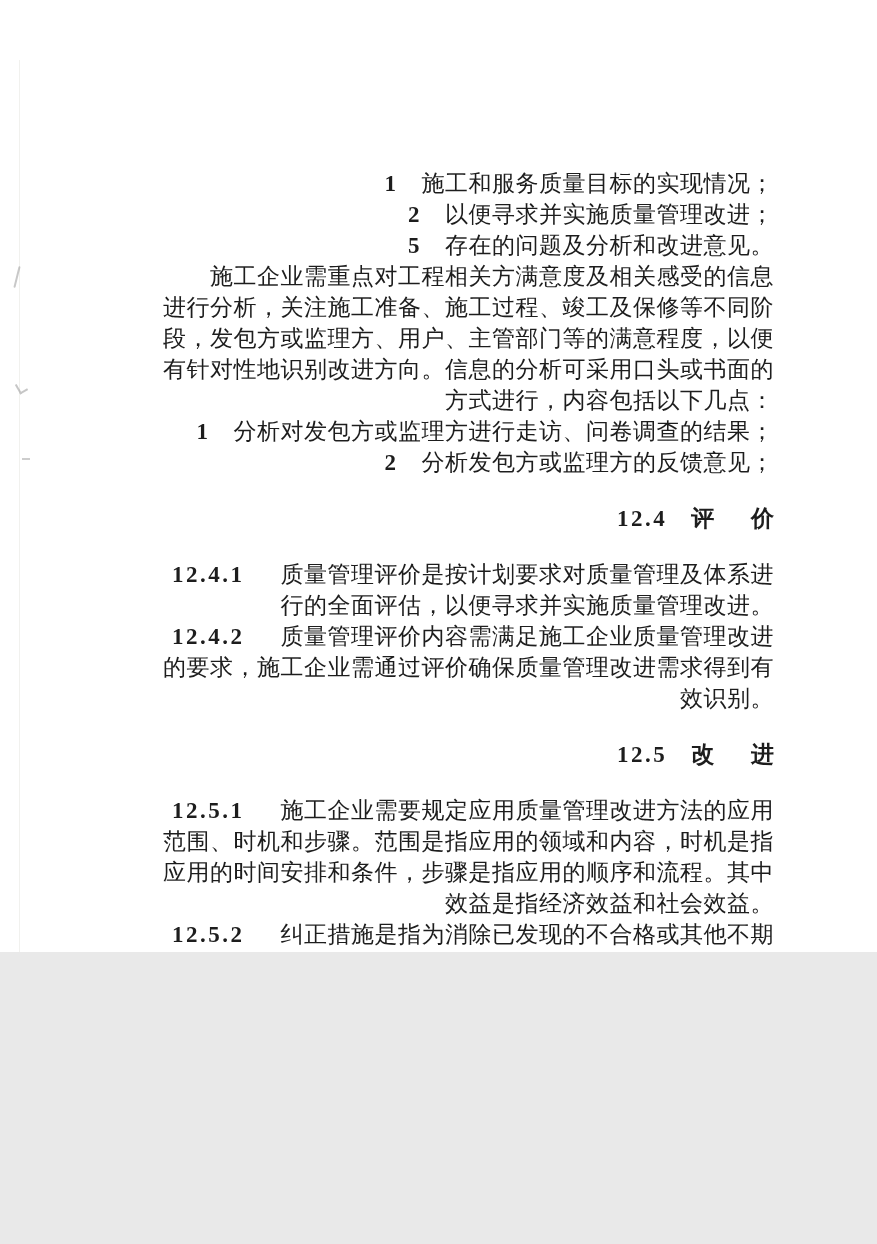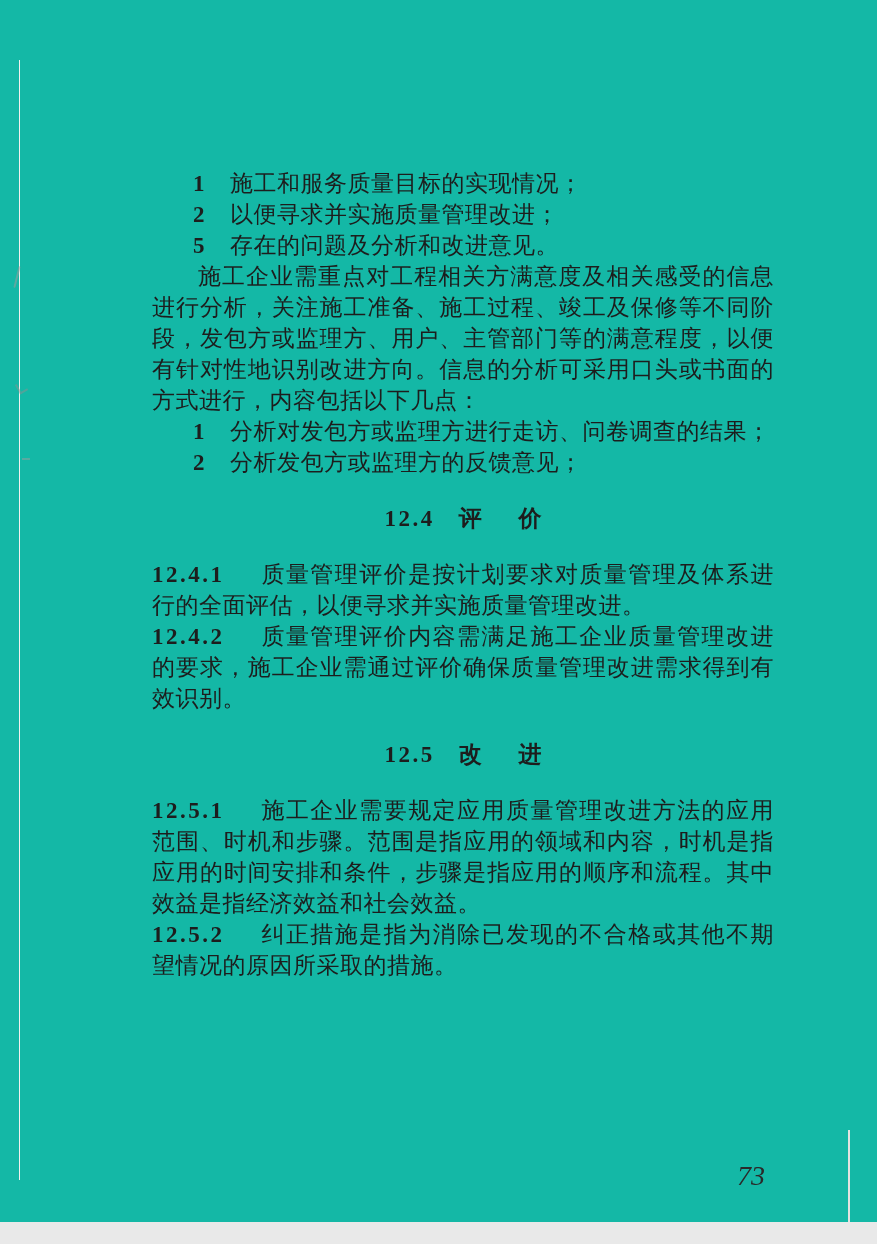--- a/index.html
+++ b/index.html
@@ -3,35 +3,35 @@
 <meta charset="utf-8">
 <style>
   html, body { margin: 0; padding: 0; }
   body {
     width: 877px; height: 1244px;
     background: #e9e9e9;
     font-family: "Liberation Serif", "DejaVu Serif", serif;
   }
   .page {
     position: relative;
-    width: 877px; height: 1222px;
-    background: #14b8a6;
+    width: 877px; height: 952px;
+    background: #ffffff;
     overflow: hidden;
     color: #1d1d1d;
   }
   .content {
     position: absolute;
     left: 152px; top: 168px;
     width: 622px;
     font-size: 23px;
     line-height: 31px;
     text-align: justify;
     letter-spacing: 0.5px;
   }
-  .content p { margin: 0; }
+  .content p { margin: 0; text-align: right; }
   
   .list-item { text-indent: 41px; }
   .item-num { font-weight: 700; margin-right: 25px; font-family: "Liberation Serif", serif; }
   
   .indent-para { text-indent: 46px; }
   
   .clause-num {
     font-weight: 700;
     margin-right: 36px;
     letter-spacing: 2.5px;

